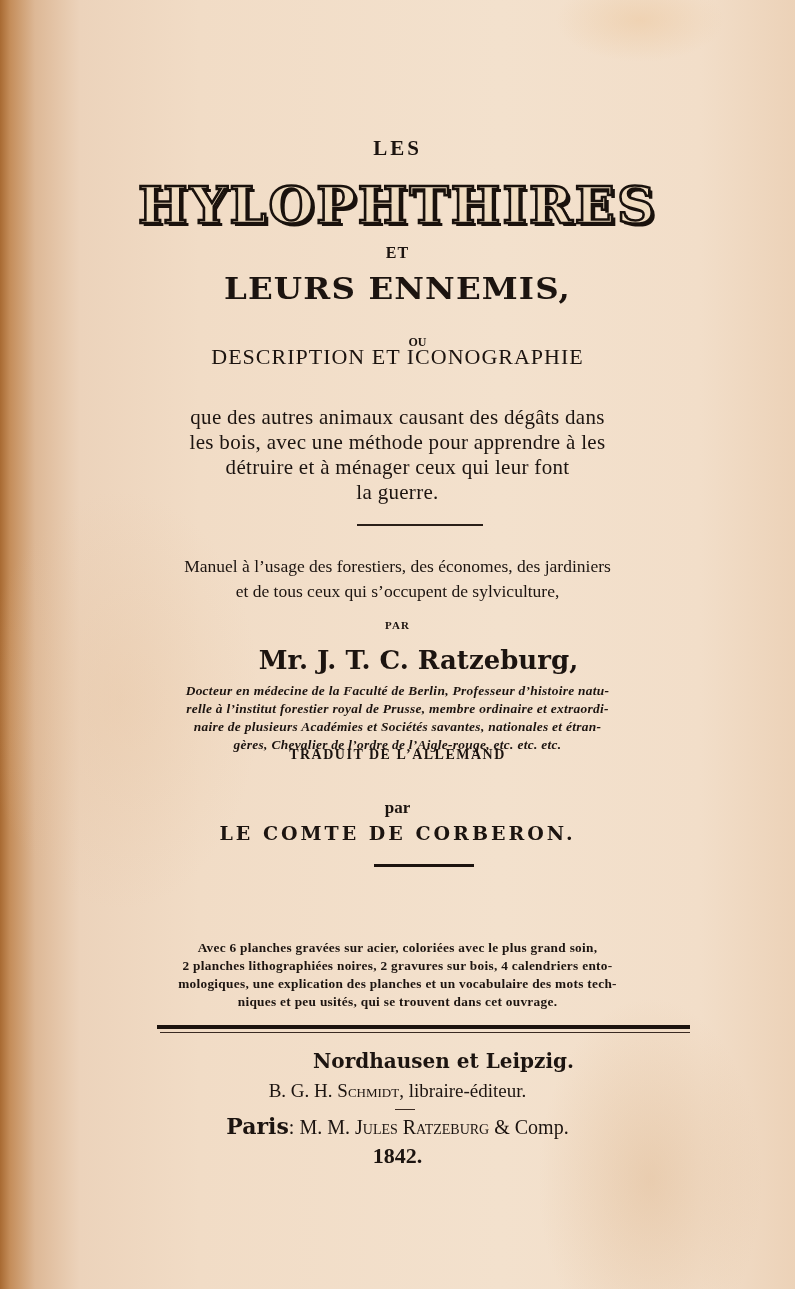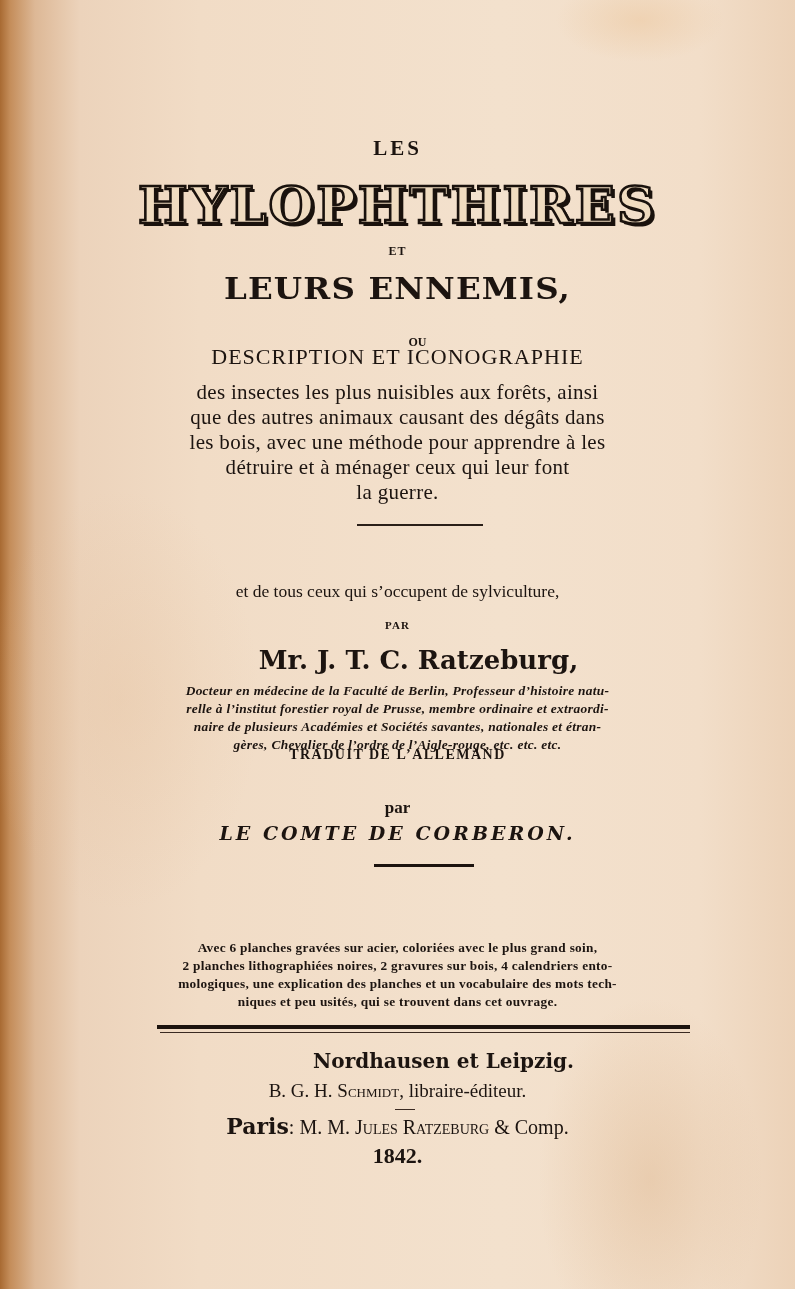--- a/index.html
+++ b/index.html
@@ -16,33 +16,33 @@
     .page { position: absolute; left: 0; top: 0; width: 795px; height: 1200px; }
     .line { position: absolute; left: 0; width: 795px; text-align: center; white-space: nowrap; }
     .les { top: 136px; font-size: 21px; font-weight: bold; letter-spacing: 3px; }
     .hylo {
       top: 176px; font-size: 50px; font-weight: 900; letter-spacing: 2px;
       font-family: "DejaVu Serif", serif; color: #f0dcc0;
       -webkit-text-stroke: 2.5px #1a120d;
       text-shadow: 3px 3px 0 #1a120d;
       transform: scaleX(1.05);
     }
-    .et1 { top: 244px; font-size: 12px; font-weight: bold; letter-spacing: 1px; }
+    .et1 { top: 244px; font-size: 16px; font-weight: bold; letter-spacing: 1px; }
     .leurs { top: 272px; font-size: 29px; font-weight: 900; font-family: "DejaVu Serif", serif; letter-spacing: 1px; transform: scaleX(1.12); }
     .ou { top: 335px; font-size: 12px; font-weight: bold; margin-left: 20px; }
     .desc { top: 344px; font-size: 22px; letter-spacing: 1px; }
     .body1 { font-size: 21px; letter-spacing: 0.3px; }
     .rule-short { position: absolute; left: 357px; width: 126px; top: 524px; height: 2px; background: #2a1f18; }
     .manuel { font-size: 17.5px; }
     .par1 { top: 619px; font-size: 11px; font-weight: bold; letter-spacing: 1px; }
     .auteur { top: 645px; font-size: 26px; font-weight: bold; font-family: "DejaVu Serif", serif; padding-left: 21px; }
     .cred { font-size: 13.4px; font-style: italic; font-weight: bold; letter-spacing: 0.3px; }
     .trad { top: 747px; font-size: 14px; font-weight: bold; letter-spacing: 1.5px; }
     .par2 { top: 798px; font-size: 17px; font-weight: bold; }
-    .comte { top: 822px; font-size: 19px; font-weight: 900; font-style: italic; letter-spacing: 3px; font-family: "DejaVu Serif", serif; }
+    .comte { top: 822px; font-size: 19px; font-weight: 900; letter-spacing: 3px; font-family: "DejaVu Serif", serif; }
     .rule-mid { position: absolute; left: 374px; width: 100px; top: 864px; height: 3px; background: #1c130e; }
     .avec { font-size: 13.3px; font-weight: bold; letter-spacing: 0.3px; }
     .rule-thick { position: absolute; left: 157px; width: 533px; top: 1025px; height: 4px; background: #1c130e; }
     .rule-thin { position: absolute; left: 160px; width: 530px; top: 1032px; height: 1px; background: #3a2a22; }
     .nord { top: 1049px; font-size: 20px; font-weight: bold; font-family: "DejaVu Serif", serif; padding-left: 46px; }
     .schmidt { top: 1080px; font-size: 19px; }
     .sc { font-variant: small-caps; }
     .tiny-rule { position: absolute; left: 395px; width: 20px; top: 1109px; height: 1px; background: #3a2a22; }
     .paris { top: 1113px; font-size: 20px; }
     .paris b { font-family: "DejaVu Serif", serif; font-size: 22px; }
@@ -52,28 +52,28 @@
 <body>
 
 <div class="page">
   <div class="line les">LES</div>
   <div class="line hylo">HYLOPHTHIRES</div>
   <div class="line et1">ET</div>
   <div class="line leurs">LEURS ENNEMIS,</div>
   <div class="line ou">OU</div>
   <div class="line desc">DESCRIPTION ET ICONOGRAPHIE</div>
 
-  <div class="line body1" style="top:380px">des insectes les plus nuisibles aux forêts, ainsi</div>
   <div class="line body1" style="top:405px">que des autres animaux causant des dégâts dans</div>
   <div class="line body1" style="top:430px">les bois, avec une méthode pour apprendre à les</div>
   <div class="line body1" style="top:455px">détruire et à ménager ceux qui leur font</div>
   <div class="line body1" style="top:480px">la guerre.</div>
 
   <div class="rule-short"></div>
 
+  <div class="line manuel" style="top:556px">Manuel à l’usage des forestiers, des économes, des jardiniers</div>
   <div class="line manuel" style="top:581px">et de tous ceux qui s’occupent de sylviculture,</div>
 
   <div class="line par1">PAR</div>
   <div class="line auteur">Mr. J. T. C. Ratzeburg,</div>
 
   <div class="line cred" style="top:683px">Docteur en médecine de la Faculté de Berlin, Professeur d’histoire natu-</div>
   <div class="line cred" style="top:701px">relle à l’institut forestier royal de Prusse, membre ordinaire et extraordi-</div>
   <div class="line cred" style="top:719px">naire de plusieurs Académies et Sociétés savantes, nationales et étran-</div>
   <div class="line cred" style="top:737px">gères, Chevalier de l’ordre de l’Aigle-rouge, etc. etc. etc.</div>
 

